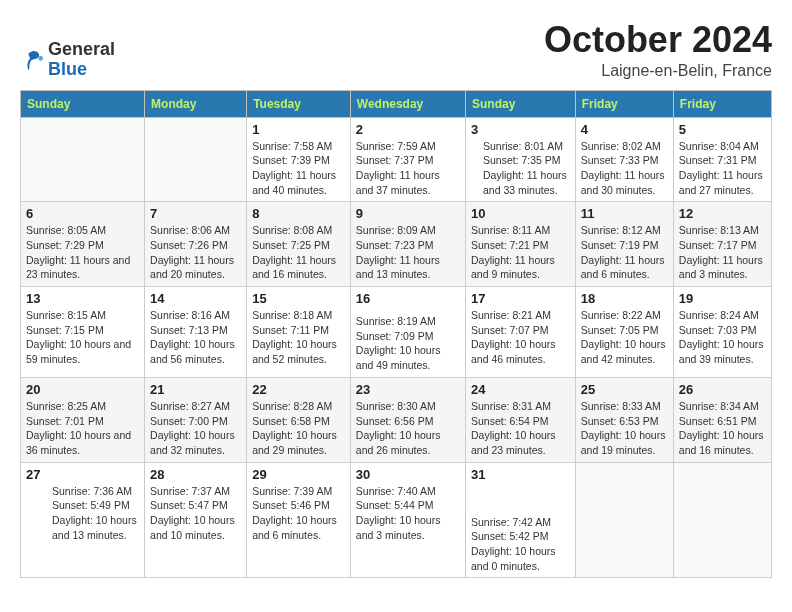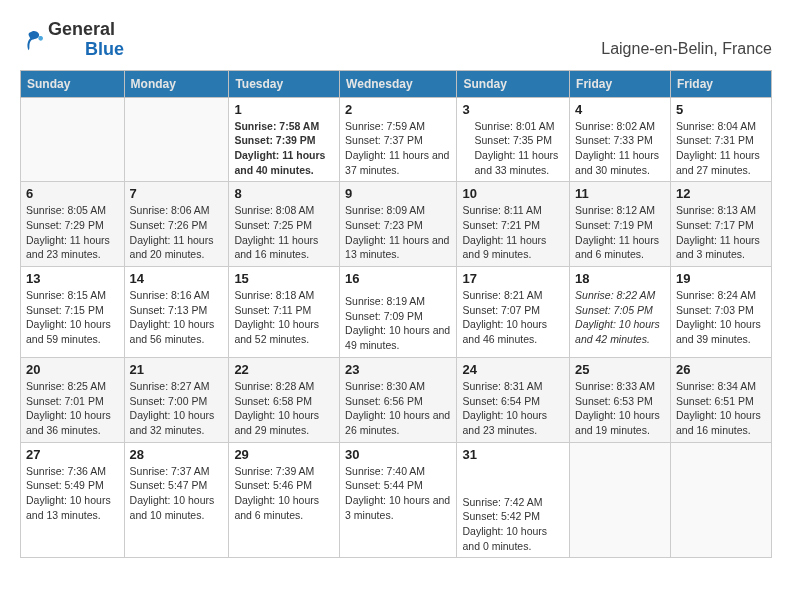--- a/index.html
+++ b/index.html
@@ -5,62 +5,62 @@
     * { box-sizing: border-box; margin: 0; padding: 0; }
     body {
       font-family: Arial, sans-serif;
       background: #fff;
       width: 792px;
       min-height: 612px;
       padding: 20px;
     }
     .header {
       display: flex;
-      align-items: center;
+      align-items: flex-end;
       justify-content: space-between;
       margin-bottom: 10px;
     }
     .logo {
       display: flex;
       align-items: center;
       gap: 4px;
     }
     .logo-text {
       font-size: 18px;
       font-weight: bold;
       line-height: 1.1;
     }
     .logo-general { color: #333; }
-    .logo-blue { color: #1a6bb5; margin-left: 37px; }
+    .logo-blue { color: #1a6bb5; }
     .logo-bird {
       width: 24px;
       height: 24px;
     }
     .title-block {
       text-align: right;
     }
     .month-title {
       font-size: 36px;
       font-weight: bold;
       color: #222;
       line-height: 1.1;
     }
     .location {
       font-size: 16px;
       color: #444;
-      margin-top: 18px;
+      margin-top: 2px;
     }
     table {
       width: 100%;
       border-collapse: collapse;
       font-size: 11px;
     }
     thead tr th {
       background: #2979b0;
-      color: #e5e5e5;
+      color: #bef264;
       text-align: left;
       padding: 6px 6px;
       font-size: 12px;
       font-weight: bold;
       border: 1px solid #c0c0c0;
     }
     tbody tr td {
       border: 1px solid #ccc;
       vertical-align: top;
       padding: 4px 5px;
@@ -96,20 +96,21 @@
     <svg class="logo-bird" viewBox="0 0 28 28" xmlns="http://www.w3.org/2000/svg">
       <path d="M14 4 C18 2, 24 6, 22 10 C20 14, 14 12, 12 16 C10 20, 12 24, 10 26 C8 22, 8 16, 12 12 C10 8, 8 6, 14 4 Z" fill="#1a6bb5"></path>
       <path d="M22 10 C26 8, 28 12, 26 14 C24 16, 20 14, 22 10 Z" fill="#4ea8de"></path>
     </svg>
     <div>
       <div class="logo-text"><span class="logo-general">General</span></div>
       <div class="logo-text"><span class="logo-blue">Blue</span></div>
     </div>
   </div>
   <div class="title-block">
+    <div class="month-title">October 2024</div>
     <div class="location">Laigne-en-Belin, France</div>
   </div>
 </div>
 
 <table>
   <thead>
     <tr>
     <th>Sunday</th>
         <th>Monday</th>
         <th>Tuesday</th>
@@ -118,21 +119,21 @@
         <th>Friday</th>
         <th>Friday</th>
       </tr>
   </thead>
   <tbody id="calendar-body">
   <tr>
         <td class="empty"></td>
         <td class="empty"></td>
         <td>
           <div class="day-num">1</div>
-          <div class="day-detail" style="white-space: pre-line; font-weight: bold;">Sunrise: 7:58 AM
+          <div class="day-detail" style="white-space: pre-line;">Sunrise: 7:58 AM
 Sunset: 7:39 PM
 Daylight: 11 hours and 40 minutes.</div>
         </td>
         <td>
           <div class="day-num">2</div>
           <div class="day-detail" style="white-space: pre-line;">Sunrise: 7:59 AM
 Sunset: 7:37 PM
 Daylight: 11 hours and 37 minutes.</div>
         </td>
         <td>
@@ -224,21 +225,21 @@
 Daylight: 10 hours and 49 minutes.</div>
         </td>
         <td>
           <div class="day-num">17</div>
           <div class="day-detail" style="white-space: pre-line;">Sunrise: 8:21 AM
 Sunset: 7:07 PM
 Daylight: 10 hours and 46 minutes.</div>
         </td>
         <td>
           <div class="day-num">18</div>
-          <div class="day-detail" style="white-space: pre-line; font-style: italic;">Sunrise: 8:22 AM
+          <div class="day-detail" style="white-space: pre-line;">Sunrise: 8:22 AM
 Sunset: 7:05 PM
 Daylight: 10 hours and 42 minutes.</div>
         </td>
         <td>
           <div class="day-num">19</div>
           <div class="day-detail" style="white-space: pre-line;">Sunrise: 8:24 AM
 Sunset: 7:03 PM
 Daylight: 10 hours and 39 minutes.</div>
         </td>
       </tr>
@@ -282,21 +283,21 @@
         <td>
           <div class="day-num">26</div>
           <div class="day-detail" style="white-space: pre-line;">Sunrise: 8:34 AM
 Sunset: 6:51 PM
 Daylight: 10 hours and 16 minutes.</div>
         </td>
       </tr>
       <tr>
         <td>
           <div class="day-num">27</div>
-          <div class="day-detail" style="white-space: pre-line;">Sunrise: 7:36 AM
+          <div class="day-detail" style="white-space: pre-line; margin-left: 26px;">Sunrise: 7:36 AM
 Sunset: 5:49 PM
 Daylight: 10 hours and 13 minutes.</div>
         </td>
         <td>
           <div class="day-num">28</div>
           <div class="day-detail" style="white-space: pre-line;">Sunrise: 7:37 AM
 Sunset: 5:47 PM
 Daylight: 10 hours and 10 minutes.</div>
         </td>
         <td>

